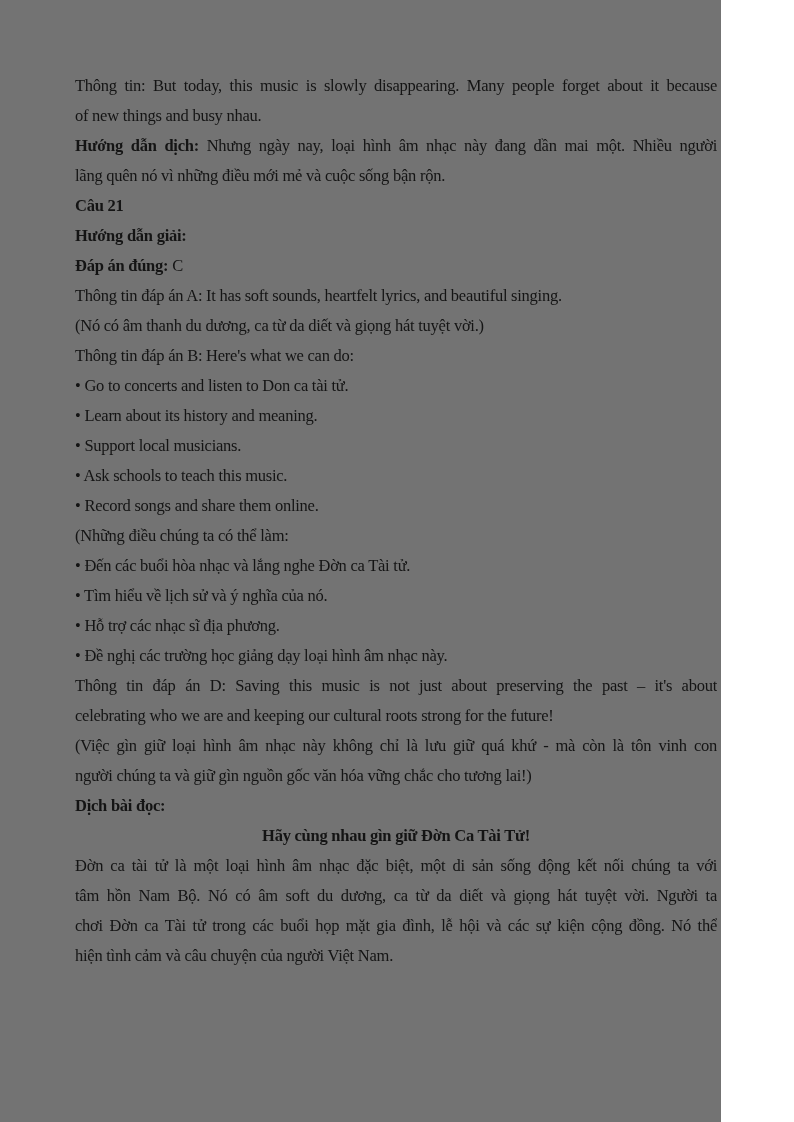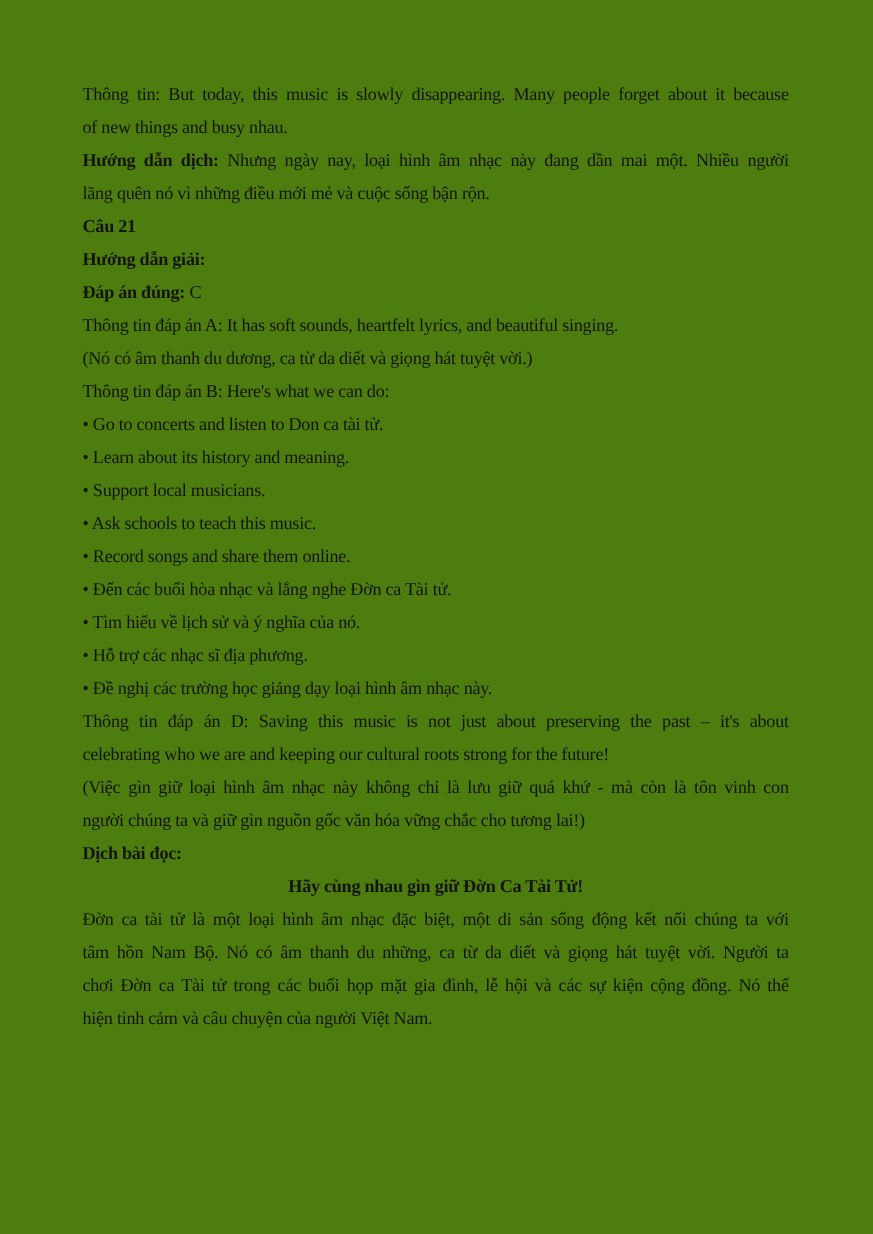--- a/index.html
+++ b/index.html
@@ -5,24 +5,24 @@
   html, body { margin: 0; padding: 0; }
   body {
     width: 794px;
     height: 1122px;
     background: #ffffff;
     font-family: "Liberation Serif", "DejaVu Serif", serif;
     color: #141414;
   }
   .page {
     box-sizing: border-box;
-    width: 794px;
+    width: 721px;
     height: 1122px;
     padding: 71px 77px 0 75px;
-    background: #4d7c0f;
+    background: #737373;
   }
   .content { width: 642px; }
   .para { margin: 0; }
   .line {
     height: 30px;
     line-height: 30px;
     font-size: 16.5px;
     letter-spacing: -0.25px;
     overflow: hidden;
   }
@@ -73,20 +73,23 @@
       <div class="para">
         <div class="line"><span>• Support local musicians.</span></div>
       </div>
       <div class="para">
         <div class="line"><span>• Ask schools to teach this music.</span></div>
       </div>
       <div class="para">
         <div class="line"><span>• Record songs and share them online.</span></div>
       </div>
       <div class="para">
+        <div class="line"><span>(Những điều chúng ta có thể làm:</span></div>
+      </div>
+      <div class="para">
         <div class="line"><span>• Đến các buổi hòa nhạc và lắng nghe Đờn ca Tài tử.</span></div>
       </div>
       <div class="para">
         <div class="line"><span>• Tìm hiểu về lịch sử và ý nghĩa của nó.</span></div>
       </div>
       <div class="para">
         <div class="line"><span>• Hỗ trợ các nhạc sĩ địa phương.</span></div>
       </div>
       <div class="para">
         <div class="line"><span>• Đề nghị các trường học giảng dạy loại hình âm nhạc này.</span></div>
@@ -100,18 +103,18 @@
         <div class="line"><span>người chúng ta và giữ gìn nguồn gốc văn hóa vững chắc cho tương lai!)</span></div>
       </div>
       <div class="para">
         <div class="line"><strong>Dịch bài đọc:</strong></div>
       </div>
       <div class="para">
         <div class="line center"><strong>Hãy cùng nhau gìn giữ Đờn Ca Tài Tử!</strong></div>
       </div>
       <div class="para">
         <div class="line stretch"><span>Đờn ca tài tử là một loại hình âm nhạc đặc biệt, một di sản sống động kết nối chúng ta với</span></div>
-        <div class="line stretch"><span>tâm hồn Nam Bộ. Nó có âm thanh du những, ca từ da diết và giọng hát tuyệt vời. Người ta</span></div>
+        <div class="line stretch"><span>tâm hồn Nam Bộ. Nó có âm soft du dương, ca từ da diết và giọng hát tuyệt vời. Người ta</span></div>
         <div class="line stretch"><span>chơi Đờn ca Tài tử trong các buổi họp mặt gia đình, lễ hội và các sự kiện cộng đồng. Nó thể</span></div>
         <div class="line"><span>hiện tình cảm và câu chuyện của người Việt Nam.</span></div>
       </div>
     </div>
 </div>
 
 </body></html>

